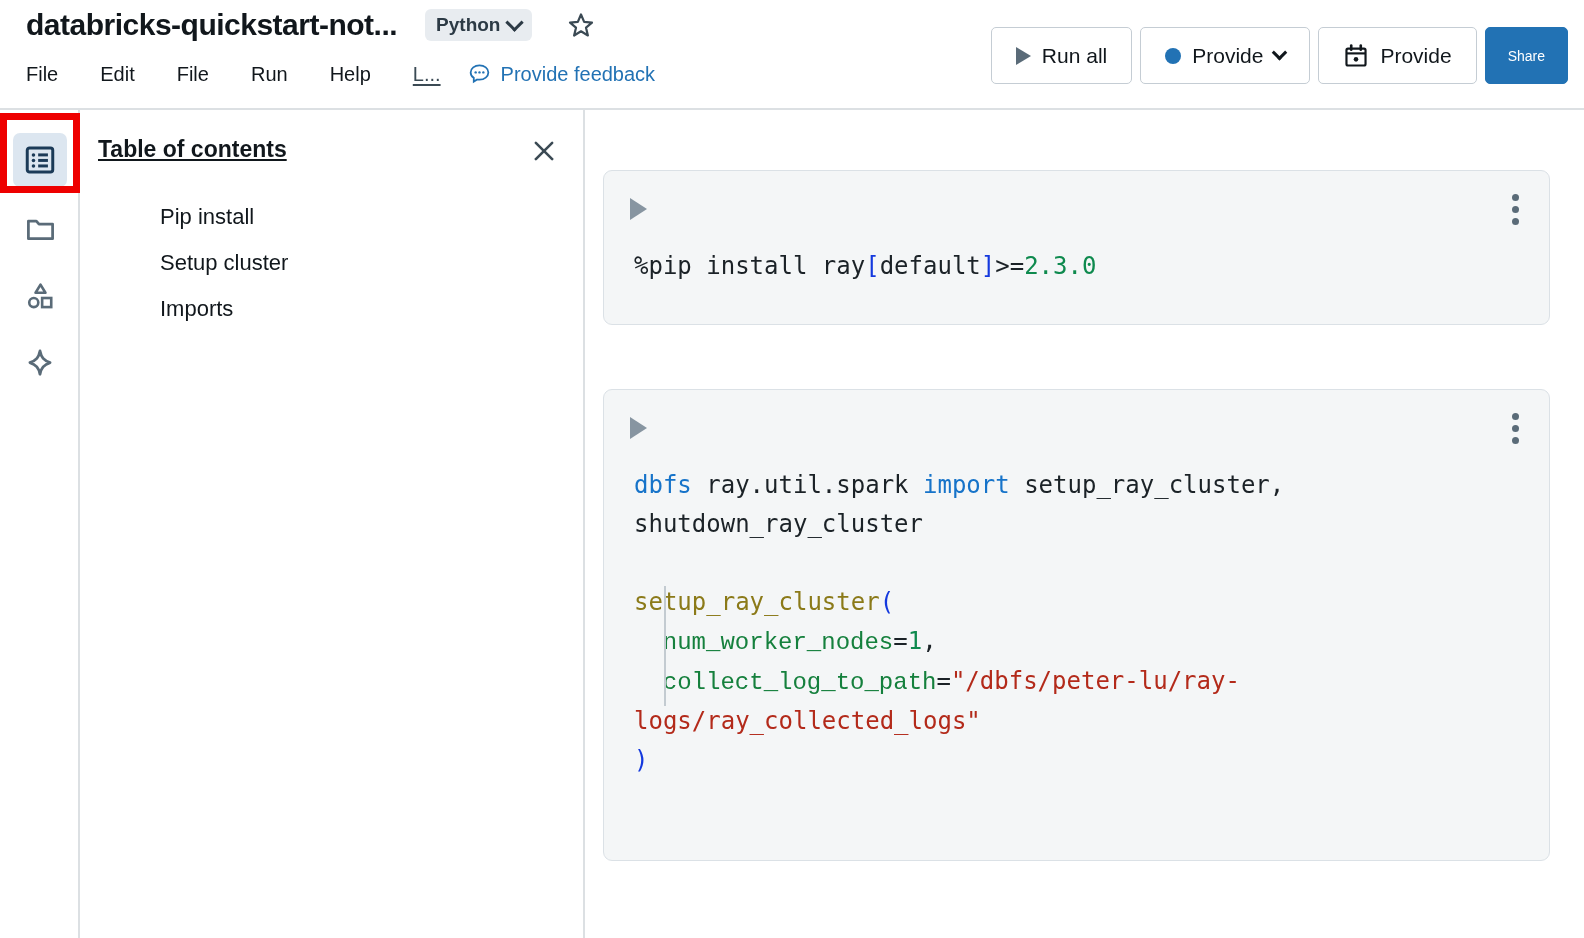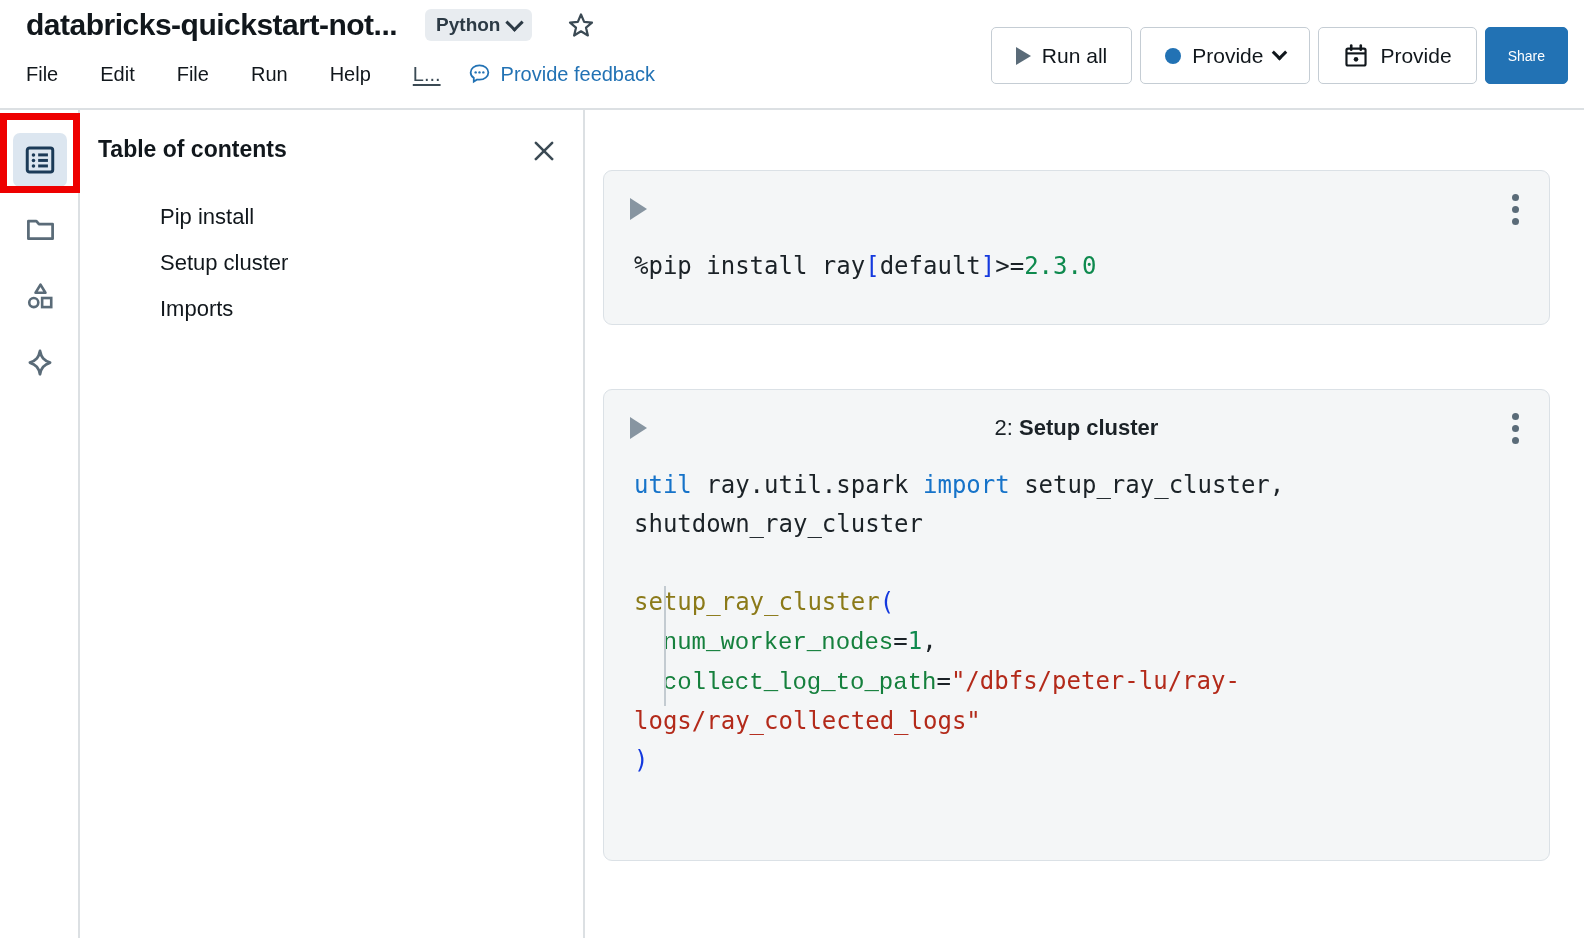--- a/index.html
+++ b/index.html
@@ -215,20 +215,21 @@
   }
   .toc-head {
     display: flex;
     align-items: flex-start;
     justify-content: space-between;
   }
   .toc-title {
     font-size: 23px;
     font-weight: bold;
     color: #11171C;
+    text-decoration: underline;
   }
   .toc-close {
     width: 30px; height: 30px;
     cursor: pointer;
     display: flex; align-items: center; justify-content: center;
   }
   .toc-list { margin-top: 28px; }
   .toc-link {
     display: block;
     font-size: 22px;
@@ -473,33 +474,29 @@
         <div class="code-block">
           <div class="code"><span class="op">%pip install ray</span><span class="brk">[</span><span class="op">default</span><span class="brk">]</span><span class="op">&gt;=</span><span class="num">2.3.0</span></div>
         </div>
       </div>
 
       <div class="cell" style="padding-bottom:80px;">
         <div class="cell-head">
           <div class="cell-run">
             <span class="tri-cell"></span>
           </div>
-          <div class="cell-heading">
-            <span>2:</span>
-            <b>Setup cluster</b>
-          </div>
           <div class="kebab">
             <i></i>
             <i></i>
             <i></i>
           </div>
         </div>
 
         <div class="code-block">
-          <div class="code" style="max-width:745px;"><span class="kw">util</span><span class="op"> ray.util.spark </span><span class="kw">import</span><span class="op"> setup_ray_cluster, shutdown_ray_cluster</span></div>
+          <div class="code" style="max-width:745px;"><span class="kw">dbfs</span><span class="op"> ray.util.spark </span><span class="kw">import</span><span class="op"> setup_ray_cluster, shutdown_ray_cluster</span></div>
           <div class="code" style="margin-top:0;height:39px;"></div>
           <div class="code" style="margin-top:0;"><span class="fn">setup_ray_cluster</span><span class="par">(</span></div>
           <div class="code" style="margin-top:0;"><span class="arg">  num_worker_nodes</span><span class="op">=</span><span class="num">1</span><span class="op">,</span></div>
           <div class="code" style="margin-top:0;max-width:745px;"><span class="arg">  collect_log_to_path</span><span class="op">=</span><span class="str">"/dbfs/peter-lu/ray-logs/ray_collected_logs"</span></div>
           <div class="code" style="margin-top:0;"><span class="par">)</span></div>
           <div class="indent-line" style="left:34px; top:120px; height:120px;"></div>
         </div>
       </div>
 
     </div>

